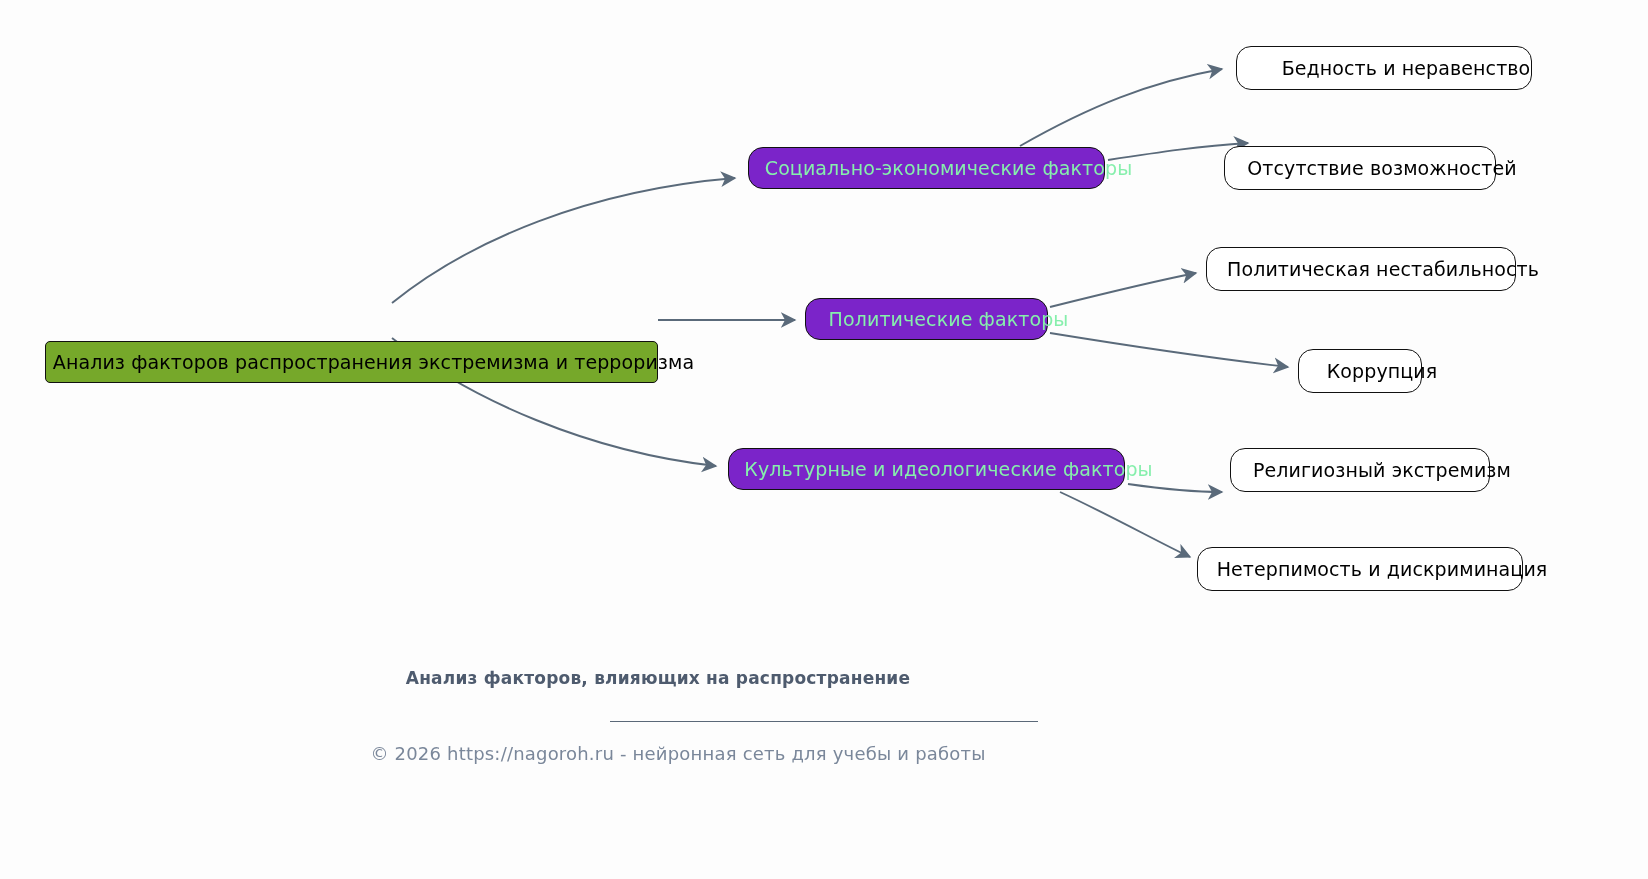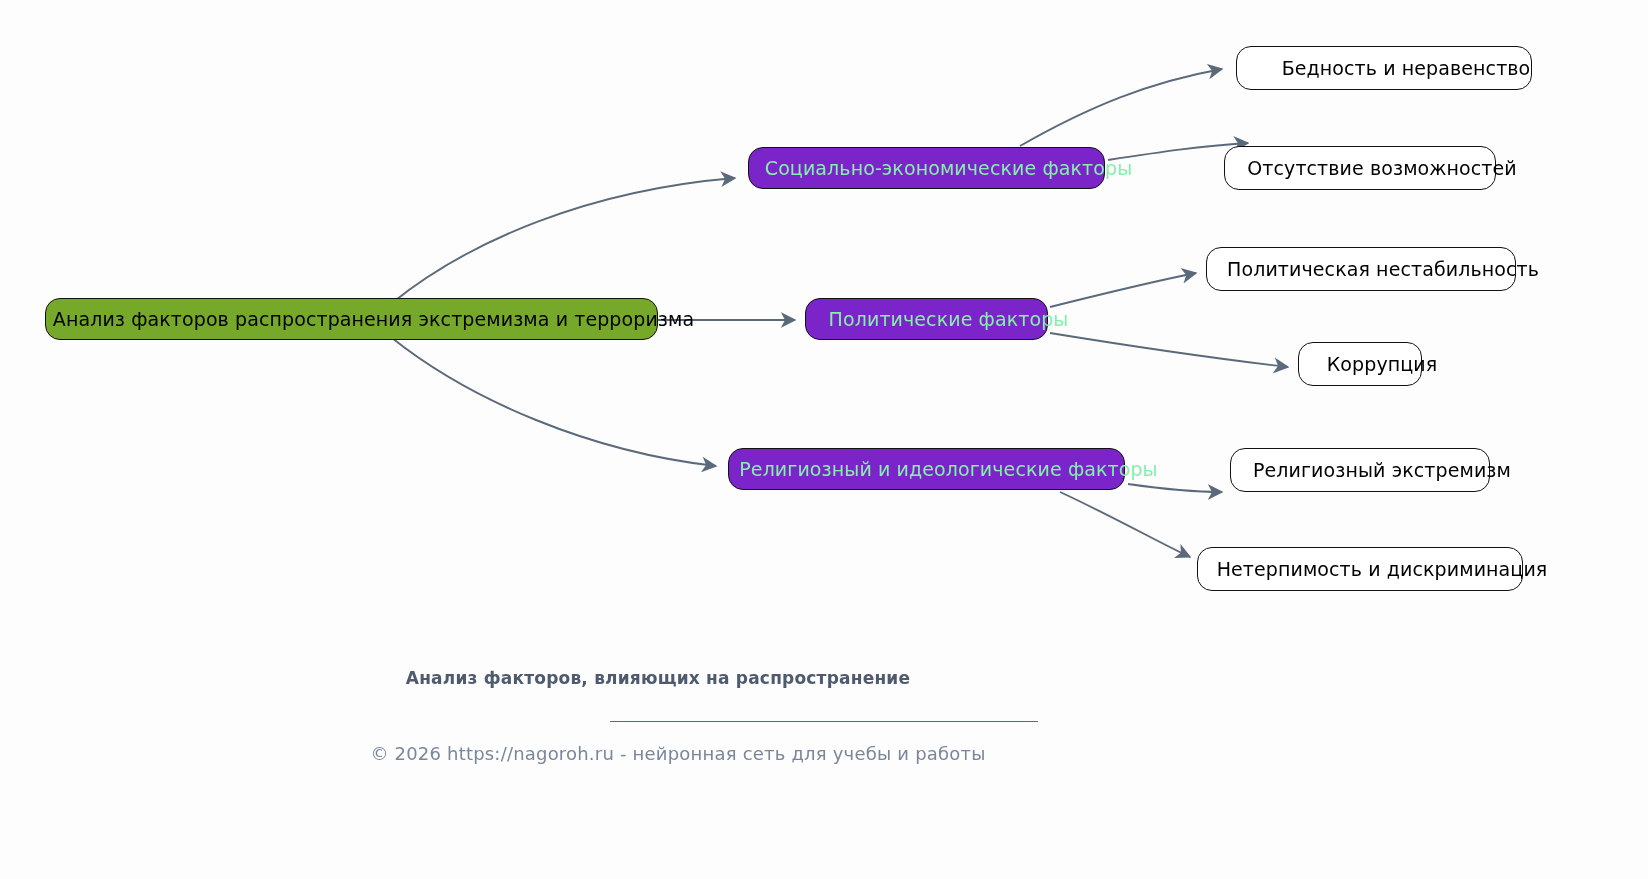--- a/index.html
+++ b/index.html
@@ -36,21 +36,22 @@
     border-radius: 14px;
     font-family: "DejaVu Sans", sans-serif;
     letter-spacing: 0.1px;
     padding-left: 44px;
   }
   .node-root {
     background: #76a82a;
     border: 1.6px solid #111111;
     color: #000000;
     font-size: 19px;
-    border-radius: 15px;
+    border-radius: 5px;
+    margin-top: 43px;
   }
   .node-branch {
     background: #7b24c9;
     border: 1.6px solid #111111;
     color: #86efac;
     font-size: 19px;
     border-radius: 15px;
   }
   .node-leaf {
     background: #ffffff;
@@ -121,36 +122,36 @@
 
   <div class="node node-branch" style="left:748px; top:147px; width:357px; height:42px;">
     <span>Социально-экономические факторы</span>
   </div>
 
   <div class="node node-branch" style="left:805px; top:298px; width:243px; height:42px;">
     <span>Политические факторы</span>
   </div>
 
   <div class="node node-branch" style="left:728px; top:448px; width:397px; height:42px;">
-    <span>Религиозный и идеологические факторы</span>
+    <span>Культурные и идеологические факторы</span>
   </div>
 
   <div class="node node-leaf" style="left:1236px; top:46px; width:296px; height:44px;">
     <span>Бедность и неравенство</span>
   </div>
 
   <div class="node node-leaf" style="left:1224px; top:146px; width:272px; height:44px;">
     <span>Отсутствие возможностей</span>
   </div>
 
   <div class="node node-leaf" style="left:1206px; top:247px; width:310px; height:44px;">
     <span>Политическая нестабильность</span>
   </div>
 
-  <div class="node node-leaf" style="left:1298px; top:342px; width:124px; height:44px;">
+  <div class="node node-leaf" style="left:1298px; top:349px; width:124px; height:44px;">
     <span>Коррупция</span>
   </div>
 
   <div class="node node-leaf" style="left:1230px; top:448px; width:260px; height:44px;">
     <span>Религиозный экстремизм</span>
   </div>
 
   <div class="node node-leaf" style="left:1197px; top:547px; width:326px; height:44px;">
     <span>Нетерпимость и дискриминация</span>
   </div>

